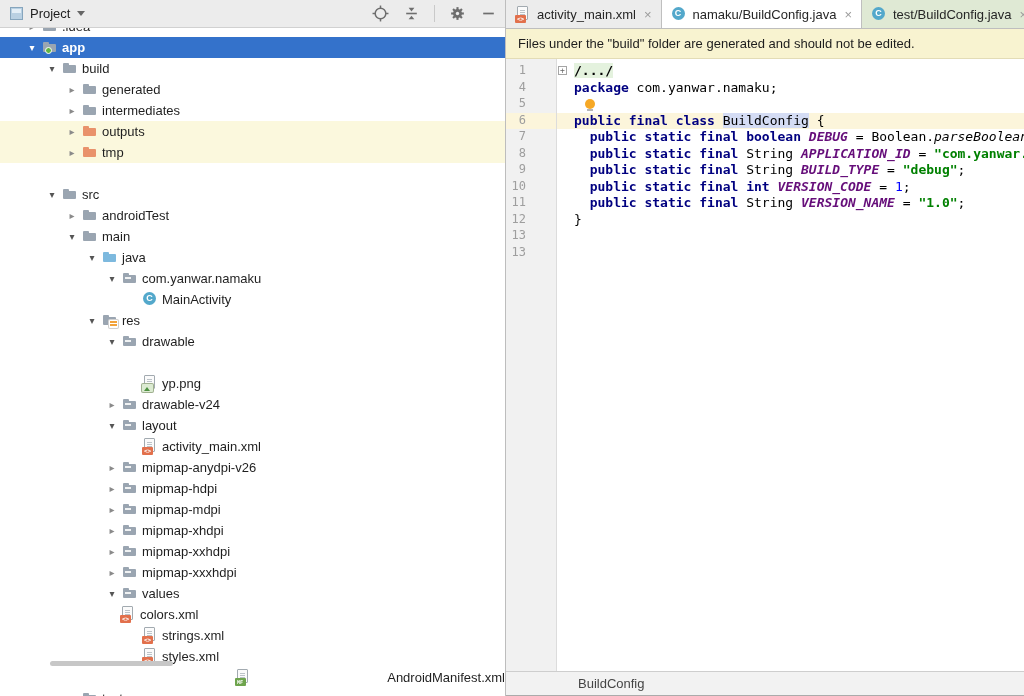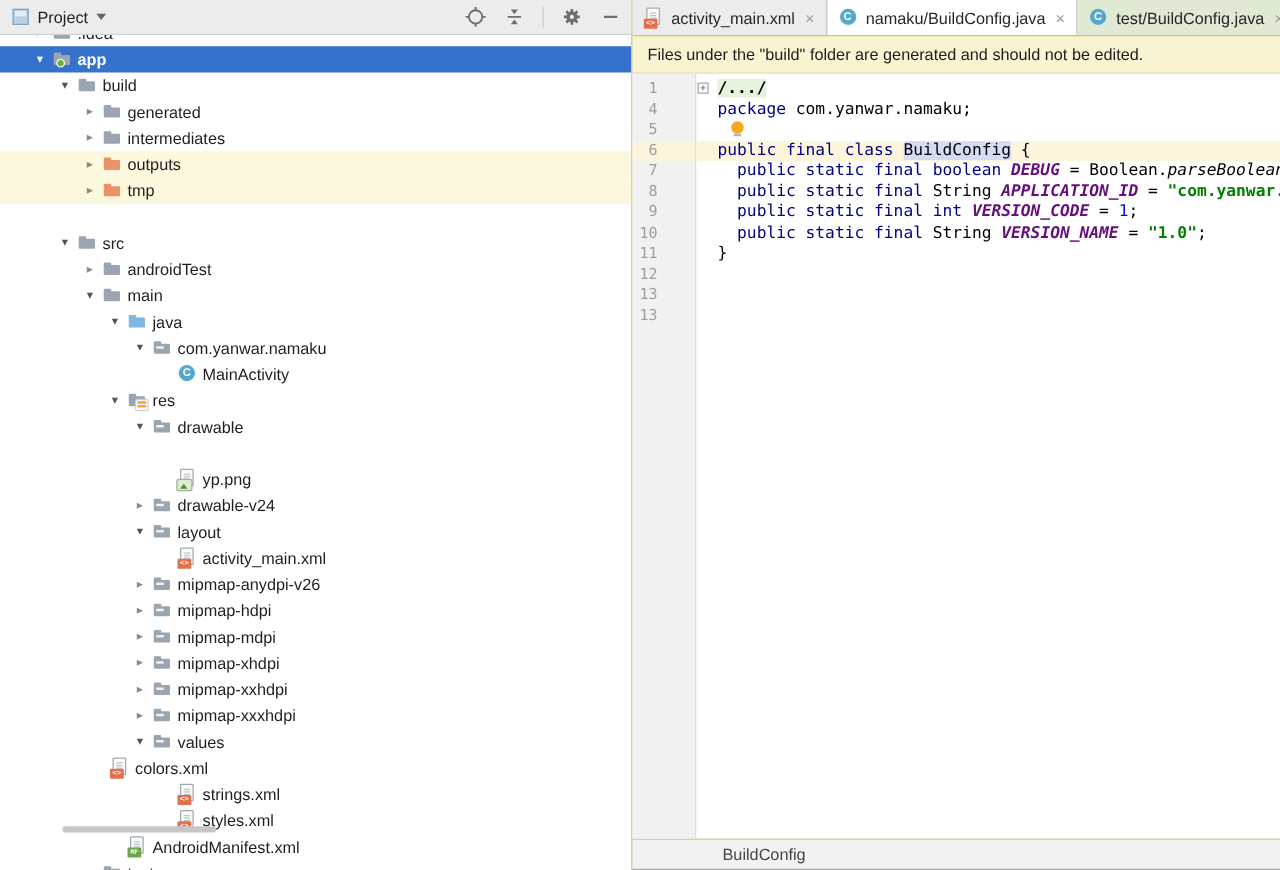--- a/index.html
+++ b/index.html
@@ -1,16 +1,16 @@
 <!DOCTYPE html>
 <html><head>
 <meta charset="utf-8">
 <style>
   html,body{margin:0;padding:0;background:#fff;font-family:"Liberation Sans",sans-serif;}
-  #app{position:relative;width:1024px;height:696px;overflow:hidden;background:#eab308;font-size:13px;color:#1f1f1f;}
+  #app{position:relative;width:1024px;height:696px;overflow:hidden;background:#15803d;font-size:13px;color:#1f1f1f;}
 
   
   .panel{position:absolute;left:0;top:0;width:506px;height:696px;box-sizing:border-box;border-right:1px solid #bdbdbd;background:#fff;}
   .panel-header{position:absolute;left:0;top:0;right:0;height:28px;background:#ececec;border-bottom:1px solid #d1d1d1;display:flex;align-items:center;padding:0 8px;box-sizing:border-box;}
   .tool-sq{width:13px;height:13px;background:#b9d0e2;border:1px solid #86a5bd;box-sizing:border-box;margin:0 7px 0 2px;}
   .tool-sq i{display:block;margin:1px;height:4px;background:#e3eef6;}
   .panel-title{font-weight:400;color:#1e1e1e;}
   .chev{width:0;height:0;border-left:4px solid transparent;border-right:4px solid transparent;border-top:5px solid #666;margin-left:7px;}
   .header-icons{margin-left:auto;display:flex;align-items:center;gap:14px;}
   .header-icons svg{display:block;}
@@ -61,21 +61,21 @@
   .gutter{width:51px;flex:none;background:#f1f1f1;border-right:1px solid #dcdcdc;padding-top:4px;box-sizing:border-box;}
   .gcell{height:16.5px;line-height:16.5px;text-align:right;padding-right:30px;font:12px "DejaVu Sans Mono",monospace;color:#9e9e9e;}
   .gcell.cur{background:#fcf5db;}
   .code{flex:1;padding-top:4px;overflow:hidden;position:relative;}
   .crow{height:16.5px;line-height:16.5px;white-space:pre;font:13px "DejaVu Sans Mono",monospace;color:#000;padding-left:17px;position:relative;}
   .crow.cur{background:#fcf5db;}
   .fold-box{position:absolute;left:1px;top:3px;width:9px;height:9px;border:1px solid #a5a5a5;background:#fff;font:8px/8px "DejaVu Sans Mono",monospace;color:#666;text-align:center;box-sizing:border-box;}
   .bulb{display:inline-block;width:11px;height:12px;position:relative;vertical-align:middle;margin-left:11px;}
   .bulb b{position:absolute;left:0;top:0;width:10px;height:10px;border-radius:50%;background:#f6a825;}
   .bulb i{position:absolute;left:2px;bottom:0;width:6px;height:2px;background:#b5b5b5;}
-  .tk-kw{color:#000080;font-weight:normal;}
+  .tk-kw{color:#000080;font-weight:bold;}
   .tk-pl{color:#000;}
   .tk-cn{color:#660e7a;font-weight:bold;font-style:italic;text-align:center;}
   .tk-st{color:#008000;font-weight:bold;}
   .tk-nm{color:#0000ff;}
   .tk-mi{font-style:italic;}
   .tk-fold{background:#e4f2de;font-weight:bold;}
   .tk-hl{background:#d4dcf4;}
 
   .statusbar{height:25px;flex:none;background:#f2f2f2;border-top:1px solid #cecece;border-bottom:1px solid #ababab;display:flex;align-items:center;padding-left:72px;box-sizing:border-box;color:#454545;}
 </style>
@@ -341,21 +341,21 @@
         </div>
         <div class="trow" style="top: 554.5px; padding-left: 102px;">
           <span class="arrow exp">▾</span>
           <span class="ic">
             <i class="f-tab"></i>
             <i class="f-body"></i>
             <i class="stripe"></i>
           </span>
           <span class="label">values</span>
         </div>
-        <div class="trow" style="top: 575.5px; padding-left: 68px;">
+        <div class="trow" style="top: 575.5px; padding-left: 100px;">
           <span class="arrow"></span>
           <span class="ic">
             <span class="pg">
               <i></i>
             </span>
             <span class="bdg xml">&lt;&gt;</span>
           </span>
           <span class="label">colors.xml</span>
         </div>
         <div class="trow" style="top: 617.5px; padding-left: 122px;">
@@ -371,21 +371,21 @@
         <div class="trow" style="top: 596.5px; padding-left: 122px;">
           <span class="arrow"></span>
           <span class="ic">
             <span class="pg">
               <i></i>
             </span>
             <span class="bdg xml">&lt;&gt;</span>
           </span>
           <span class="label">strings.xml</span>
         </div>
-        <div class="trow" style="top: 638.5px; padding-left: 82px;">
+        <div class="trow" style="top: 638.5px; padding-left: 82px; justify-content: space-between;">
           <span class="arrow"></span>
           <span class="ic">
             <span class="pg">
               <i></i>
             </span>
             <span class="bdg mf">MF</span>
           </span>
           <span class="label">AndroidManifest.xml</span>
         </div>
         <div class="trow" style="top: 659.5px; padding-left: 62px;">
@@ -445,20 +445,21 @@
           <div class="gcell">13</div>
           <div class="gcell">13</div>
         </div>
       <div class="code">
           <div class="crow"><span class="fold-box">+</span><span class="tk-fold">/.../</span></div>
           <div class="crow"><span class="tk-kw">package</span><span class="tk-pl"> com.yanwar.namaku;</span></div>
           <div class="crow"><span class="bulb"><b></b><i></i></span></div>
           <div class="crow cur"><span class="tk-kw">public final class</span><span class="tk-pl"> </span><span class="tk-hl">BuildConfig</span><span class="tk-pl"> {</span></div>
           <div class="crow"><span class="tk-pl">  </span><span class="tk-kw">public static final boolean</span><span class="tk-pl"> </span><span class="tk-cn">DEBUG</span><span class="tk-pl"> = Boolean.</span><span class="tk-mi">parseBoolean</span></div>
           <div class="crow"><span class="tk-pl">  </span><span class="tk-kw">public static final</span><span class="tk-pl"> String </span><span class="tk-cn">APPLICATION_ID</span><span class="tk-pl"> = </span><span class="tk-st">"com.yanwar.namaku"</span></div>
+          <div class="crow"><span class="tk-pl">  </span><span class="tk-kw">public static final</span><span class="tk-pl"> String </span><span class="tk-cn">BUILD_TYPE</span><span class="tk-pl"> = </span><span class="tk-st">"debug"</span><span class="tk-pl">;</span></div>
           <div class="crow"><span class="tk-pl">  </span><span class="tk-kw">public static final int</span><span class="tk-pl"> </span><span class="tk-cn">VERSION_CODE</span><span class="tk-pl"> = </span><span class="tk-nm">1</span><span class="tk-pl">;</span></div>
           <div class="crow"><span class="tk-pl">  </span><span class="tk-kw">public static final</span><span class="tk-pl"> String </span><span class="tk-cn">VERSION_NAME</span><span class="tk-pl"> = </span><span class="tk-st">"1.0"</span><span class="tk-pl">;</span></div>
           <div class="crow"><span class="tk-pl">}</span></div>
           <div class="crow"></div>
         </div>
     </div>
     <div class="statusbar">
       <span>BuildConfig</span>
     </div>
   </div>

